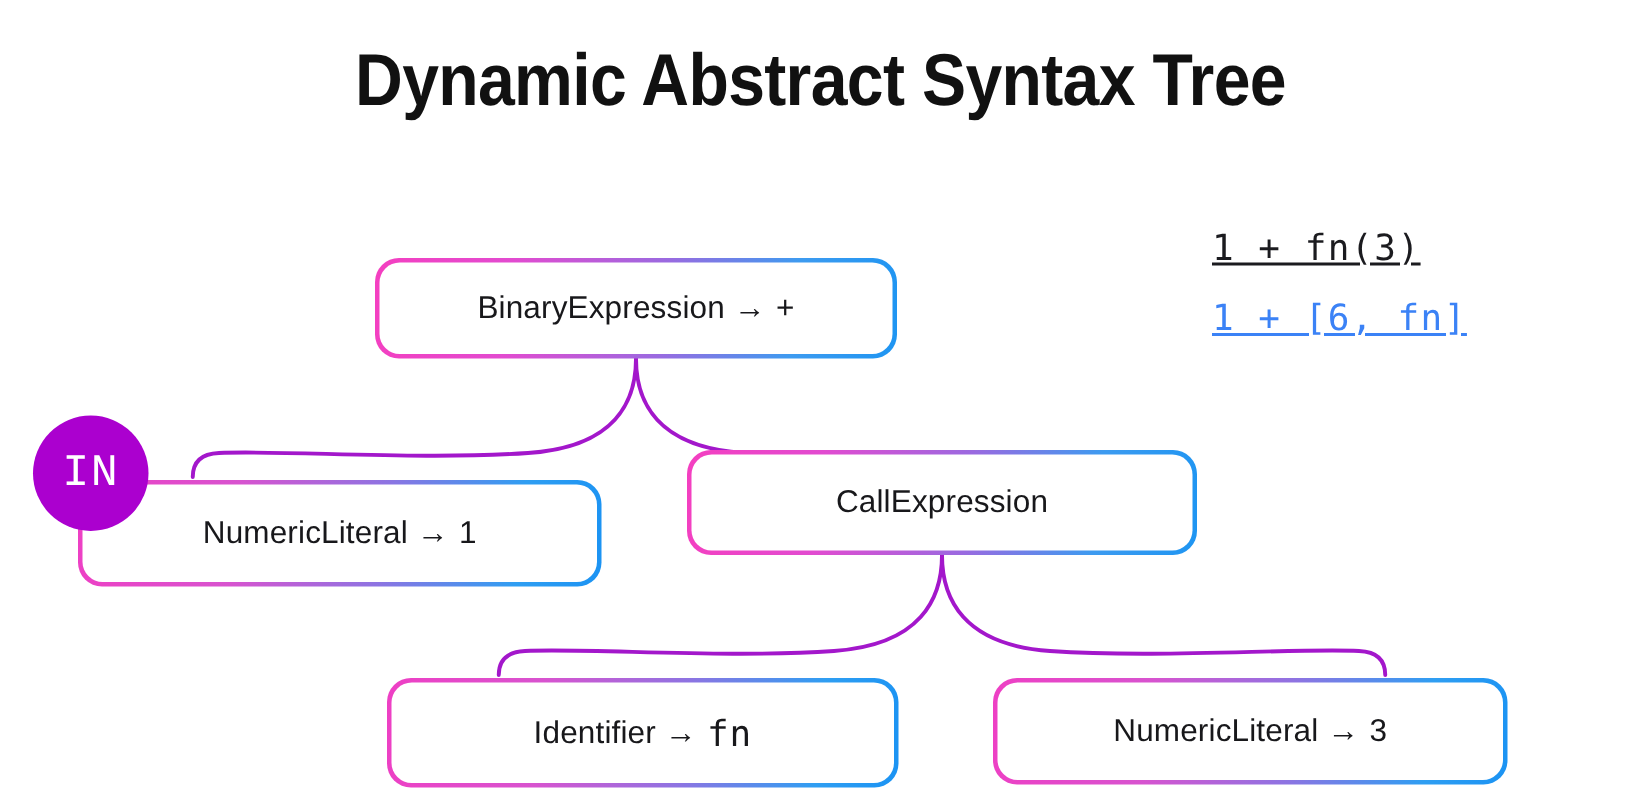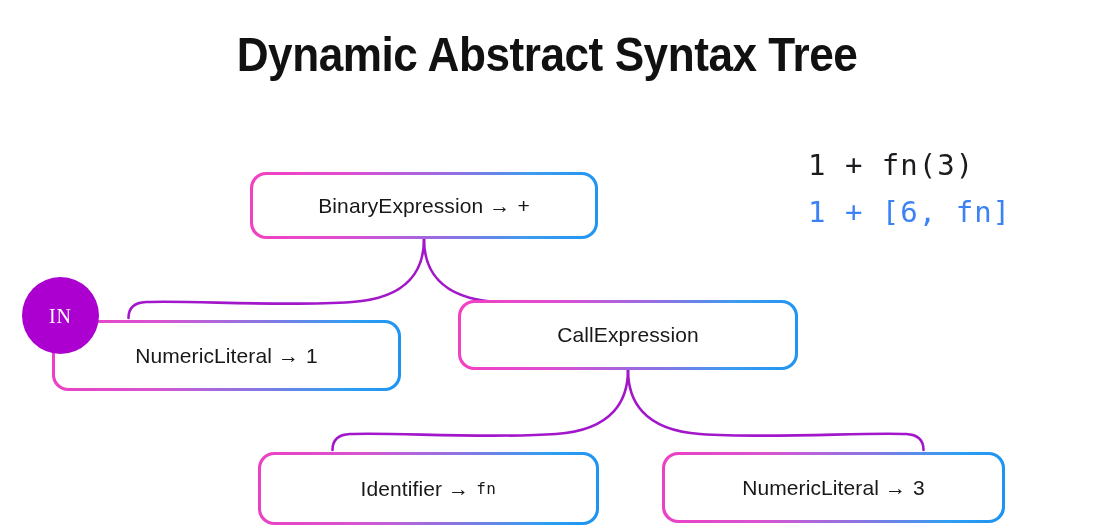--- a/index.html
+++ b/index.html
@@ -38,24 +38,25 @@
   
   #code-panel {
     position: absolute;
     left: 808px;
     top: 142px;
     width: 230px;
     text-align: left;
     font-family: "DejaVu Sans Mono", "Liberation Mono", monospace;
   }
   .code-line {
-    font-size: 29px;
+    font-size: 24px;
     line-height: 47px;
     letter-spacing: 1px;
     white-space: pre;
+    text-decoration: underline;
   }
   .code-line.primary { color: #1b1b1f; }
   .code-line.secondary { color: #3b82f6; }
 
   
   #edges {
     position: absolute;
     left: 0;
     top: 0;
     width: 1094px;
@@ -80,21 +81,21 @@
     align-items: center;
     justify-content: center;
     font-family: "Liberation Sans", sans-serif;
     font-size: 21px;
     color: #18181b;
     white-space: nowrap;
     letter-spacing: 0.1px;
   }
   .node-inner .mono {
     font-family: "DejaVu Sans Mono", "Liberation Mono", monospace;
-    font-size: 16px;
+    font-size: 24px;
     letter-spacing: 0.5px;
   }
   .node-inner .arrow {
     margin: 0 7px 0 6px;
   }
 
   
   .grad-a { background: linear-gradient(96deg, #f43fc0 0%, #e24bd0 26%, #9a6ae0 55%, #3d9bf0 80%, #1e95f2 100%); }
   .grad-b { background: linear-gradient(96deg, #ee3fc4 0%, #d853cf 30%, #8d74e2 58%, #2f9ef2 84%, #1b93f3 100%); margin-top: 22px; }
 
@@ -113,22 +114,22 @@
     width: 77px;
     height: 77px;
     border-radius: 50%;
     background: #ab00cf;
     display: flex;
     align-items: center;
     justify-content: center;
     z-index: 7;
   }
   #in-badge .badge-text {
-    font-family: Liberation Serif, serif;
-    font-size: 20px;
+    font-family: Liberation Mono, monospace;
+    font-size: 30px;
     color: #ffffff;
     letter-spacing: 1px;
     line-height: 1;
   }
 </style>
 </head>
 <body>
 
 <div id="stage">
 

